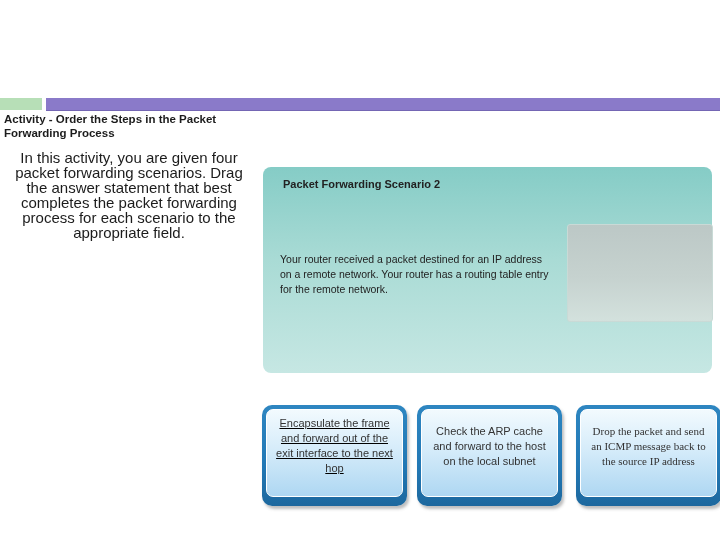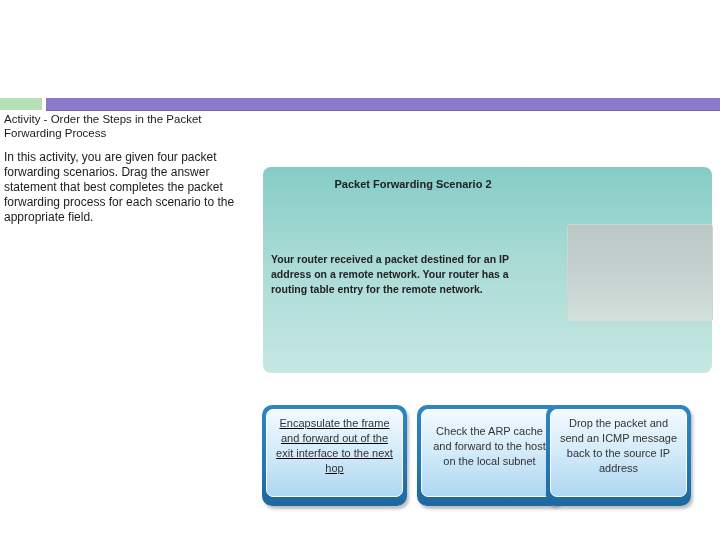--- a/index.html
+++ b/index.html
@@ -7,37 +7,37 @@
     width:720px;height:540px;background:#ffffff;
     font-family:"Liberation Sans","DejaVu Sans",sans-serif;
     position:relative;overflow:hidden;
     -webkit-font-smoothing:antialiased;
   }
   .bar{position:absolute;top:98px;height:12px;}
   .bar-green{left:0;width:42px;background:#b7dfb7;}
   .bar-purple{left:46px;width:674px;background:#8a7ac9;border-bottom:1px solid #7466b4;}
 
   .left-col{position:absolute;left:4px;top:112px;width:252px;color:#1c1c1c;}
-  .slide-title{font-size:11.5px;font-weight:normal;line-height:14px;margin:0 0 10px 0;width:240px;}
-  .para{font-size:12px;line-height:15px;margin:0 0 18px 0;width:250px;}
+  .slide-title{font-size:11.5px;font-weight:bold;line-height:14px;margin:0 0 10px 0;width:240px;}
+  .para{font-size:15px;line-height:15px;margin:0 0 18px 0;width:250px;text-align:center;}
 
   .panel{
     position:absolute;left:263px;top:167px;width:449px;height:206px;
     background:linear-gradient(to bottom,#85ccc6 0%,#a9dbd5 45%,#c6e7e3 100%);
     border-radius:8px;
   }
   .panel-header{
     position:absolute;top:11px;font-size:11px;font-weight:bold;color:#222;
-    text-align:center;
+    text-align:left;
   }
   .scenario-header{left:20px;width:260px;}
   .next-step-header{left:302px;width:146px;}
   .scenario-text{
-    position:absolute;left:8px;top:85px;width:274px;
-    font-size:10.5px;line-height:15px;color:#222;font-weight:bold;
+    position:absolute;left:17px;top:85px;width:274px;
+    font-size:10.5px;line-height:15px;color:#222;
   }
   .drop-zone{
     position:absolute;left:304px;top:57px;width:144px;height:96px;
     background:linear-gradient(to bottom,#bcc8c6 0%,#c6d2cf 55%,#d3e1dd 100%);
     border:1px solid #c9dad6;border-radius:3px;
   }
 
   .answer-btn{
     position:absolute;top:405px;width:145px;height:101px;
     background:linear-gradient(to bottom,#2e86c1 0%,#2278b5 60%,#1d689e 100%);
@@ -49,21 +49,21 @@
   .answer-btn .inner{
     width:100%;height:100%;border-radius:7px;
     background:linear-gradient(to bottom,#f2fafe 0%,#d6ecfa 45%,#aed7f2 100%);
     border:1px solid #ffffff;box-sizing:border-box;
     display:flex;align-items:center;justify-content:center;
     text-align:center;font-size:11px;line-height:15px;color:#333;
     padding:0 6px 14px 6px;
   }
   .btn-1{left:262px;text-decoration:underline;}
   .btn-2{left:417px;}
-  .btn-3{left:546px;}
+  .btn-3{left:576px;font-family:Liberation Serif, serif;}
 </style>
 </head>
 <body>
 
 <div class="bar bar-green"></div>
 <div class="bar bar-purple"></div>
 
 <div class="left-col">
   <h1 class="slide-title">Activity - Order the Steps in the Packet Forwarding Process</h1>
   <p class="para">In this activity, you are given four packet forwarding scenarios. Drag the answer statement that best completes the packet forwarding process for each scenario to the appropriate field.</p>

